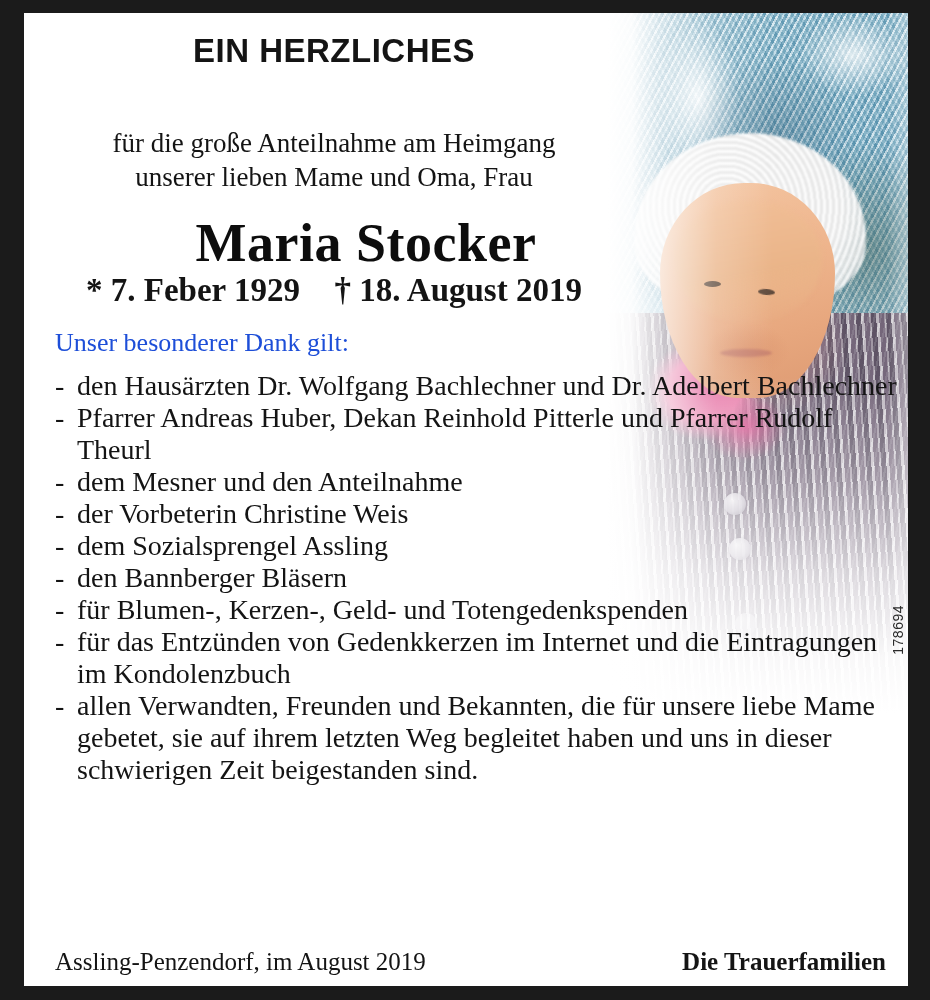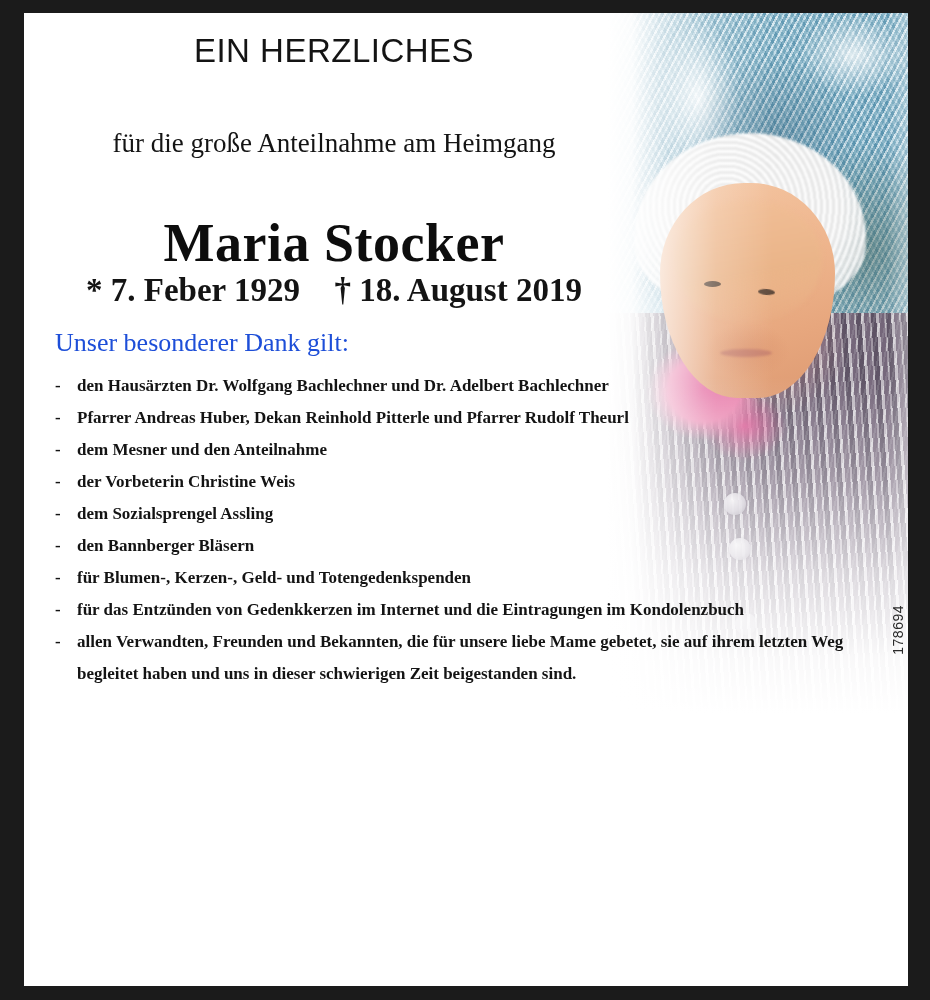--- a/index.html
+++ b/index.html
@@ -156,21 +156,21 @@
     z-index: 5;
     height: 100%;
   }
 
   .headline {
     position: absolute;
     left: 0; top: 17px;
     width: 620px;
     text-align: center;
     font-family: "Liberation Sans", sans-serif;
-    font-weight: normal;
+    font-weight: bold;
     font-size: 33px;
     line-height: 42px;
     letter-spacing: .5px;
     color: #141414;
   }
 
   .intro {
     position: absolute;
     left: 0; top: 113px;
     width: 620px;
@@ -183,20 +183,21 @@
   .deceased-name {
     position: absolute;
     left: 0; top: 200px;
     width: 620px;
     text-align: center;
     font-weight: bold;
     font-size: 54px;
     line-height: 60px;
     letter-spacing: .5px;
     color: #0d0d0d;
+    padding-left: 32px;
   }
 
   .dates {
     position: absolute;
     left: 0; top: 262px;
     width: 620px;
     text-align: center;
     font-weight: bold;
     font-size: 33px;
     line-height: 30px;
@@ -213,27 +214,26 @@
   }
 
   #thanks-list {
     position: absolute;
     left: 31px; top: 357px;
     width: 850px;
     list-style: none;
     margin: 0; padding: 0;
   }
   #thanks-list li {
-    font-size: 17px;
+    font-size: 28px;
     line-height: 32px;
     color: #141414;
     padding-left: 22px;
     text-indent: -22px;
     margin: 0;
-    font-weight: bold;
   }
   #thanks-list li .dash { display: inline-block; width: 22px; text-indent: 0; }
 
   .footer-row {
     position: absolute;
     left: 31px; right: 22px;
     top: 934px;
     display: flex;
     align-items: baseline;
     justify-content: space-between;
@@ -290,20 +290,21 @@
     </div>
 
     <div id="content">
 
       <div class="headline">
         <div>EIN HERZLICHES</div>
       </div>
 
       <div class="intro">
         <div>für die große Anteilnahme am Heimgang</div>
+        <div>unserer lieben Mame und Oma, Frau</div>
       </div>
 
       <div class="deceased-name">Maria Stocker</div>
 
       <div class="dates">
         <span>* 7. Feber 1929</span>
         <span class="sep"></span>
         <span>† 18. August 2019</span>
       </div>
 
@@ -314,18 +315,22 @@
           <li><span class="dash">-</span><span>Pfarrer Andreas Huber, Dekan Reinhold Pitterle und Pfarrer Rudolf Theurl</span></li>
           <li><span class="dash">-</span><span>dem Mesner und den Anteilnahme</span></li>
           <li><span class="dash">-</span><span>der Vorbeterin Christine Weis</span></li>
           <li><span class="dash">-</span><span>dem Sozialsprengel Assling</span></li>
           <li><span class="dash">-</span><span>den Bannberger Bläsern</span></li>
           <li><span class="dash">-</span><span>für Blumen-, Kerzen-, Geld- und Totengedenkspenden</span></li>
           <li><span class="dash">-</span><span>für das Entzünden von Gedenkkerzen im Internet und die Eintragungen im Kondolenzbuch</span></li>
           <li><span class="dash">-</span><span>allen Verwandten, Freunden und Bekannten, die für unsere liebe Mame gebetet, sie auf ihrem letzten Weg begleitet haben und uns in dieser schwierigen Zeit beigestanden sind.</span></li>
         </ul>
 
+      <div class="footer-row">
+        <div class="footer-place">Assling-Penzendorf, im August 2019</div>
+        <div class="footer-family">Die Trauerfamilien</div>
+      </div>
 
       <div class="ref-id">178694</div>
 
     </div>
   </div>
 </div>
 
 </body></html>

